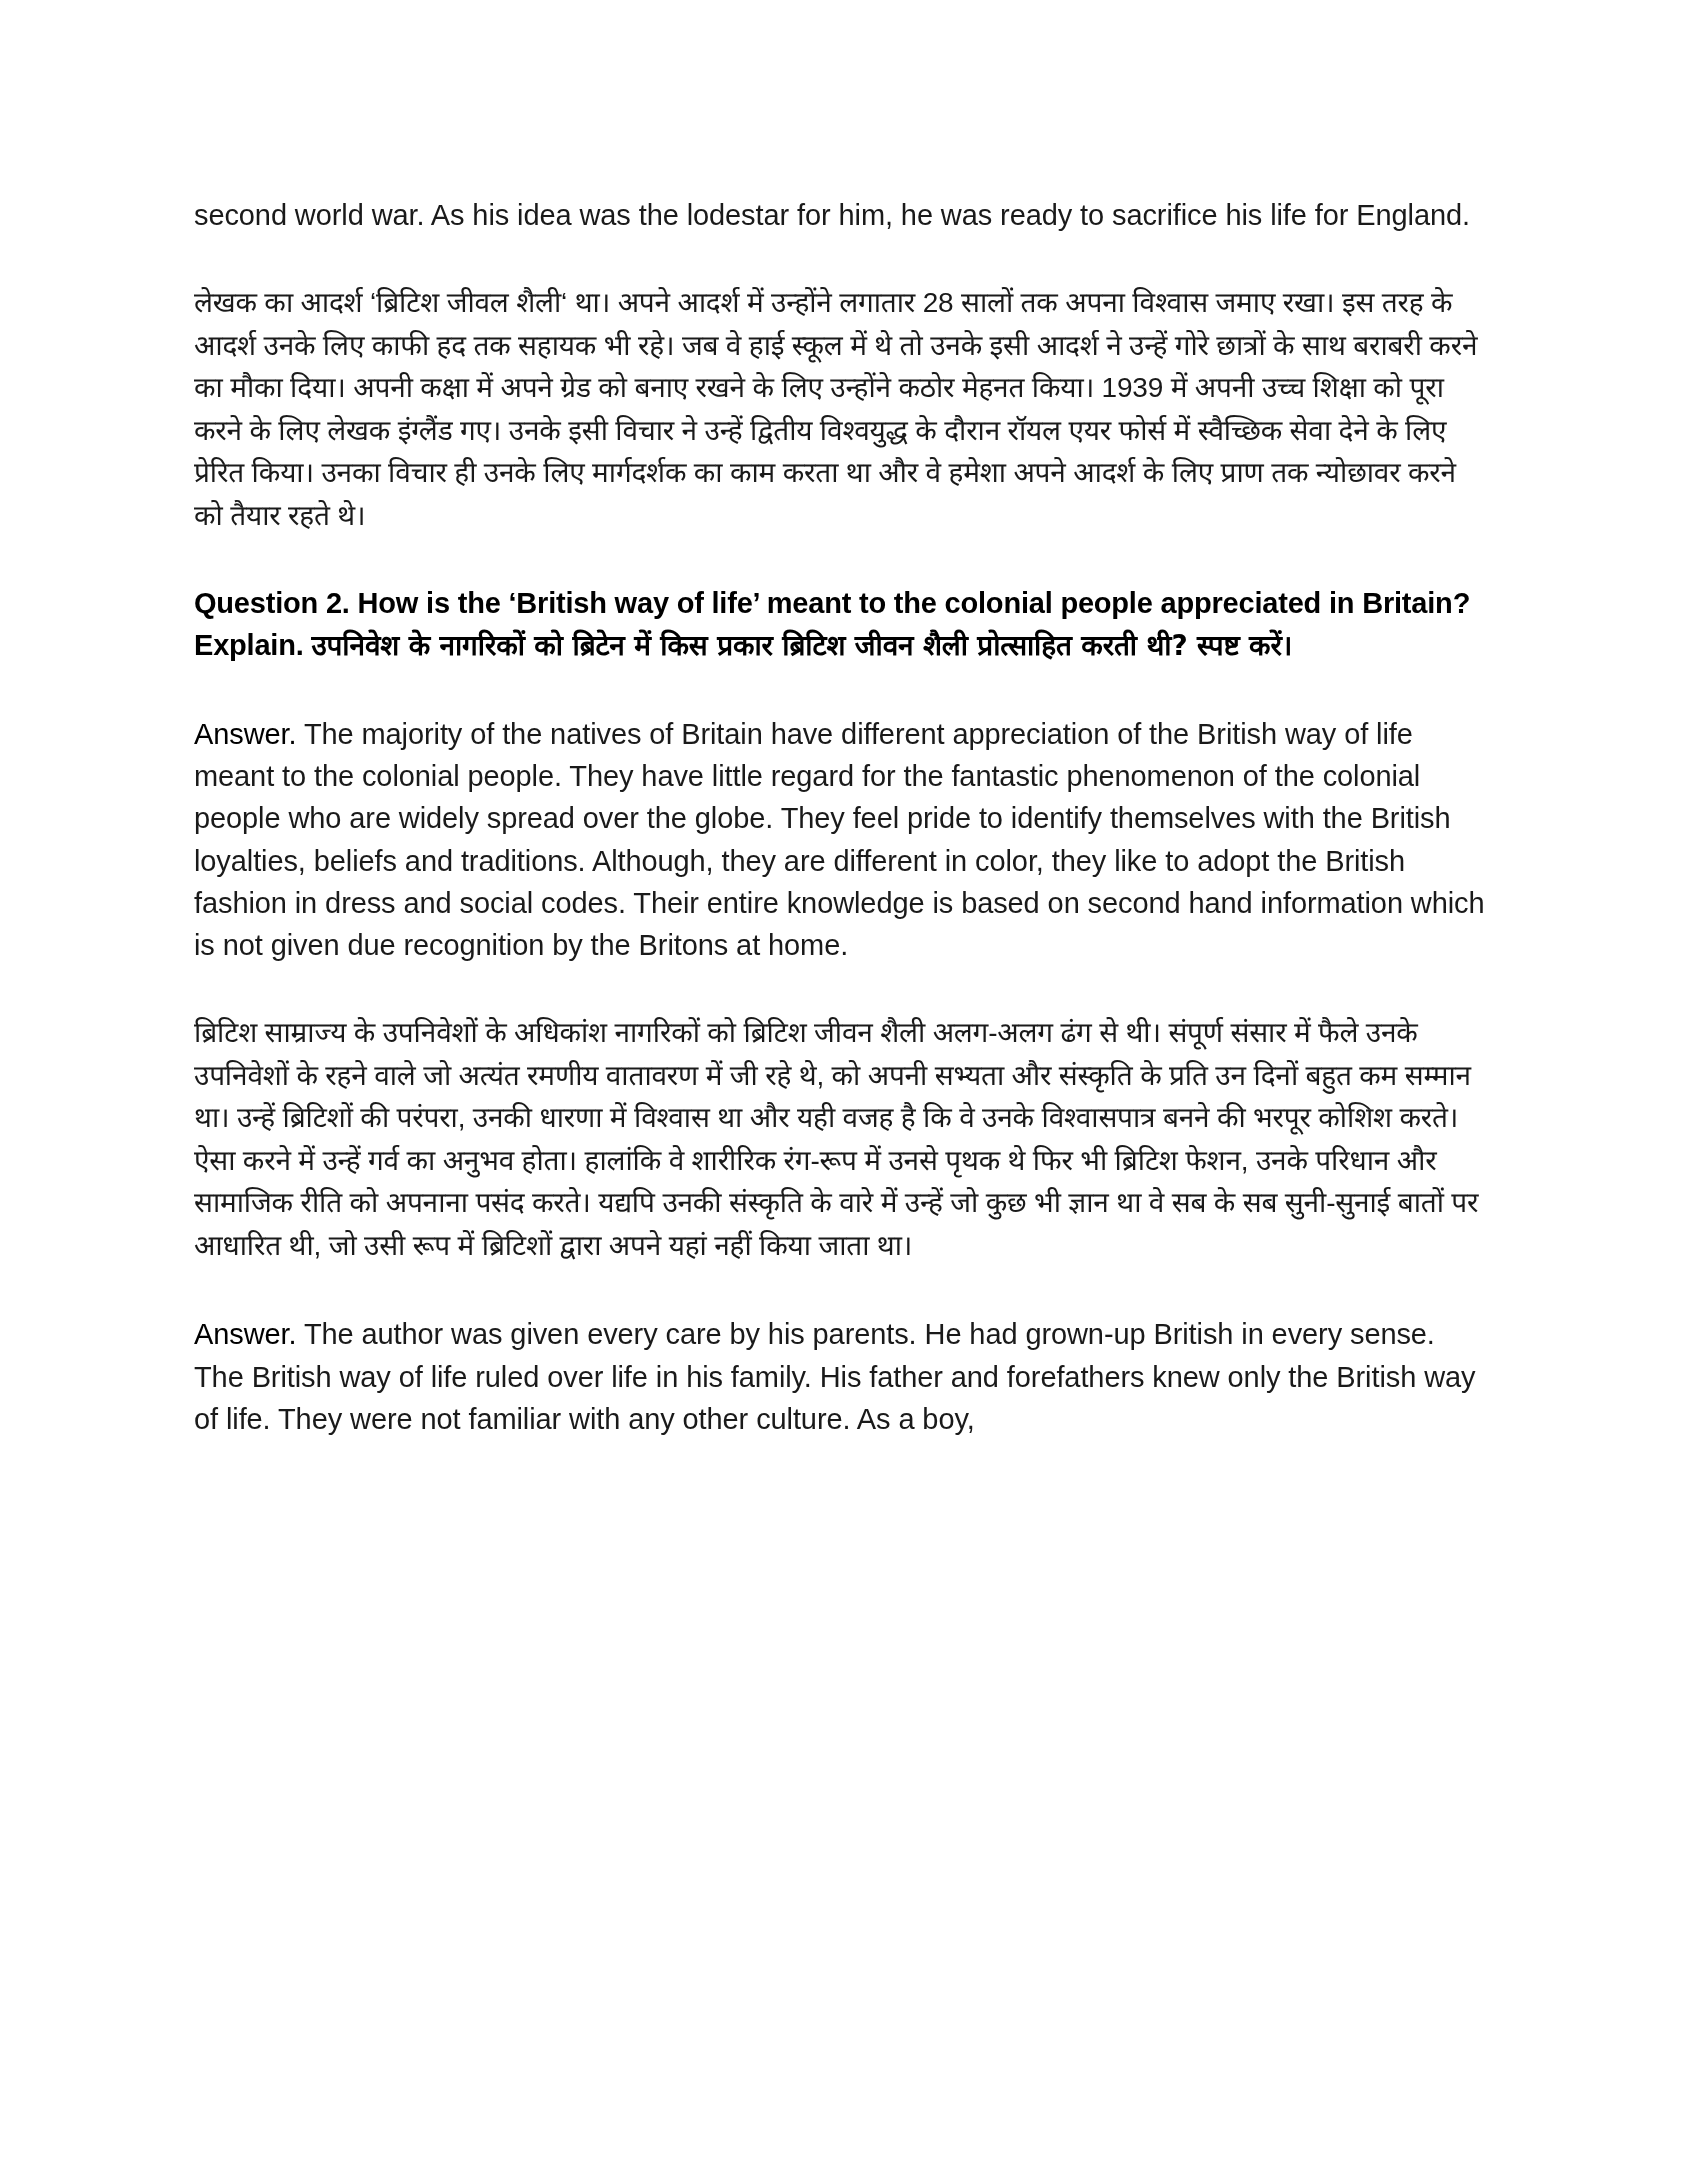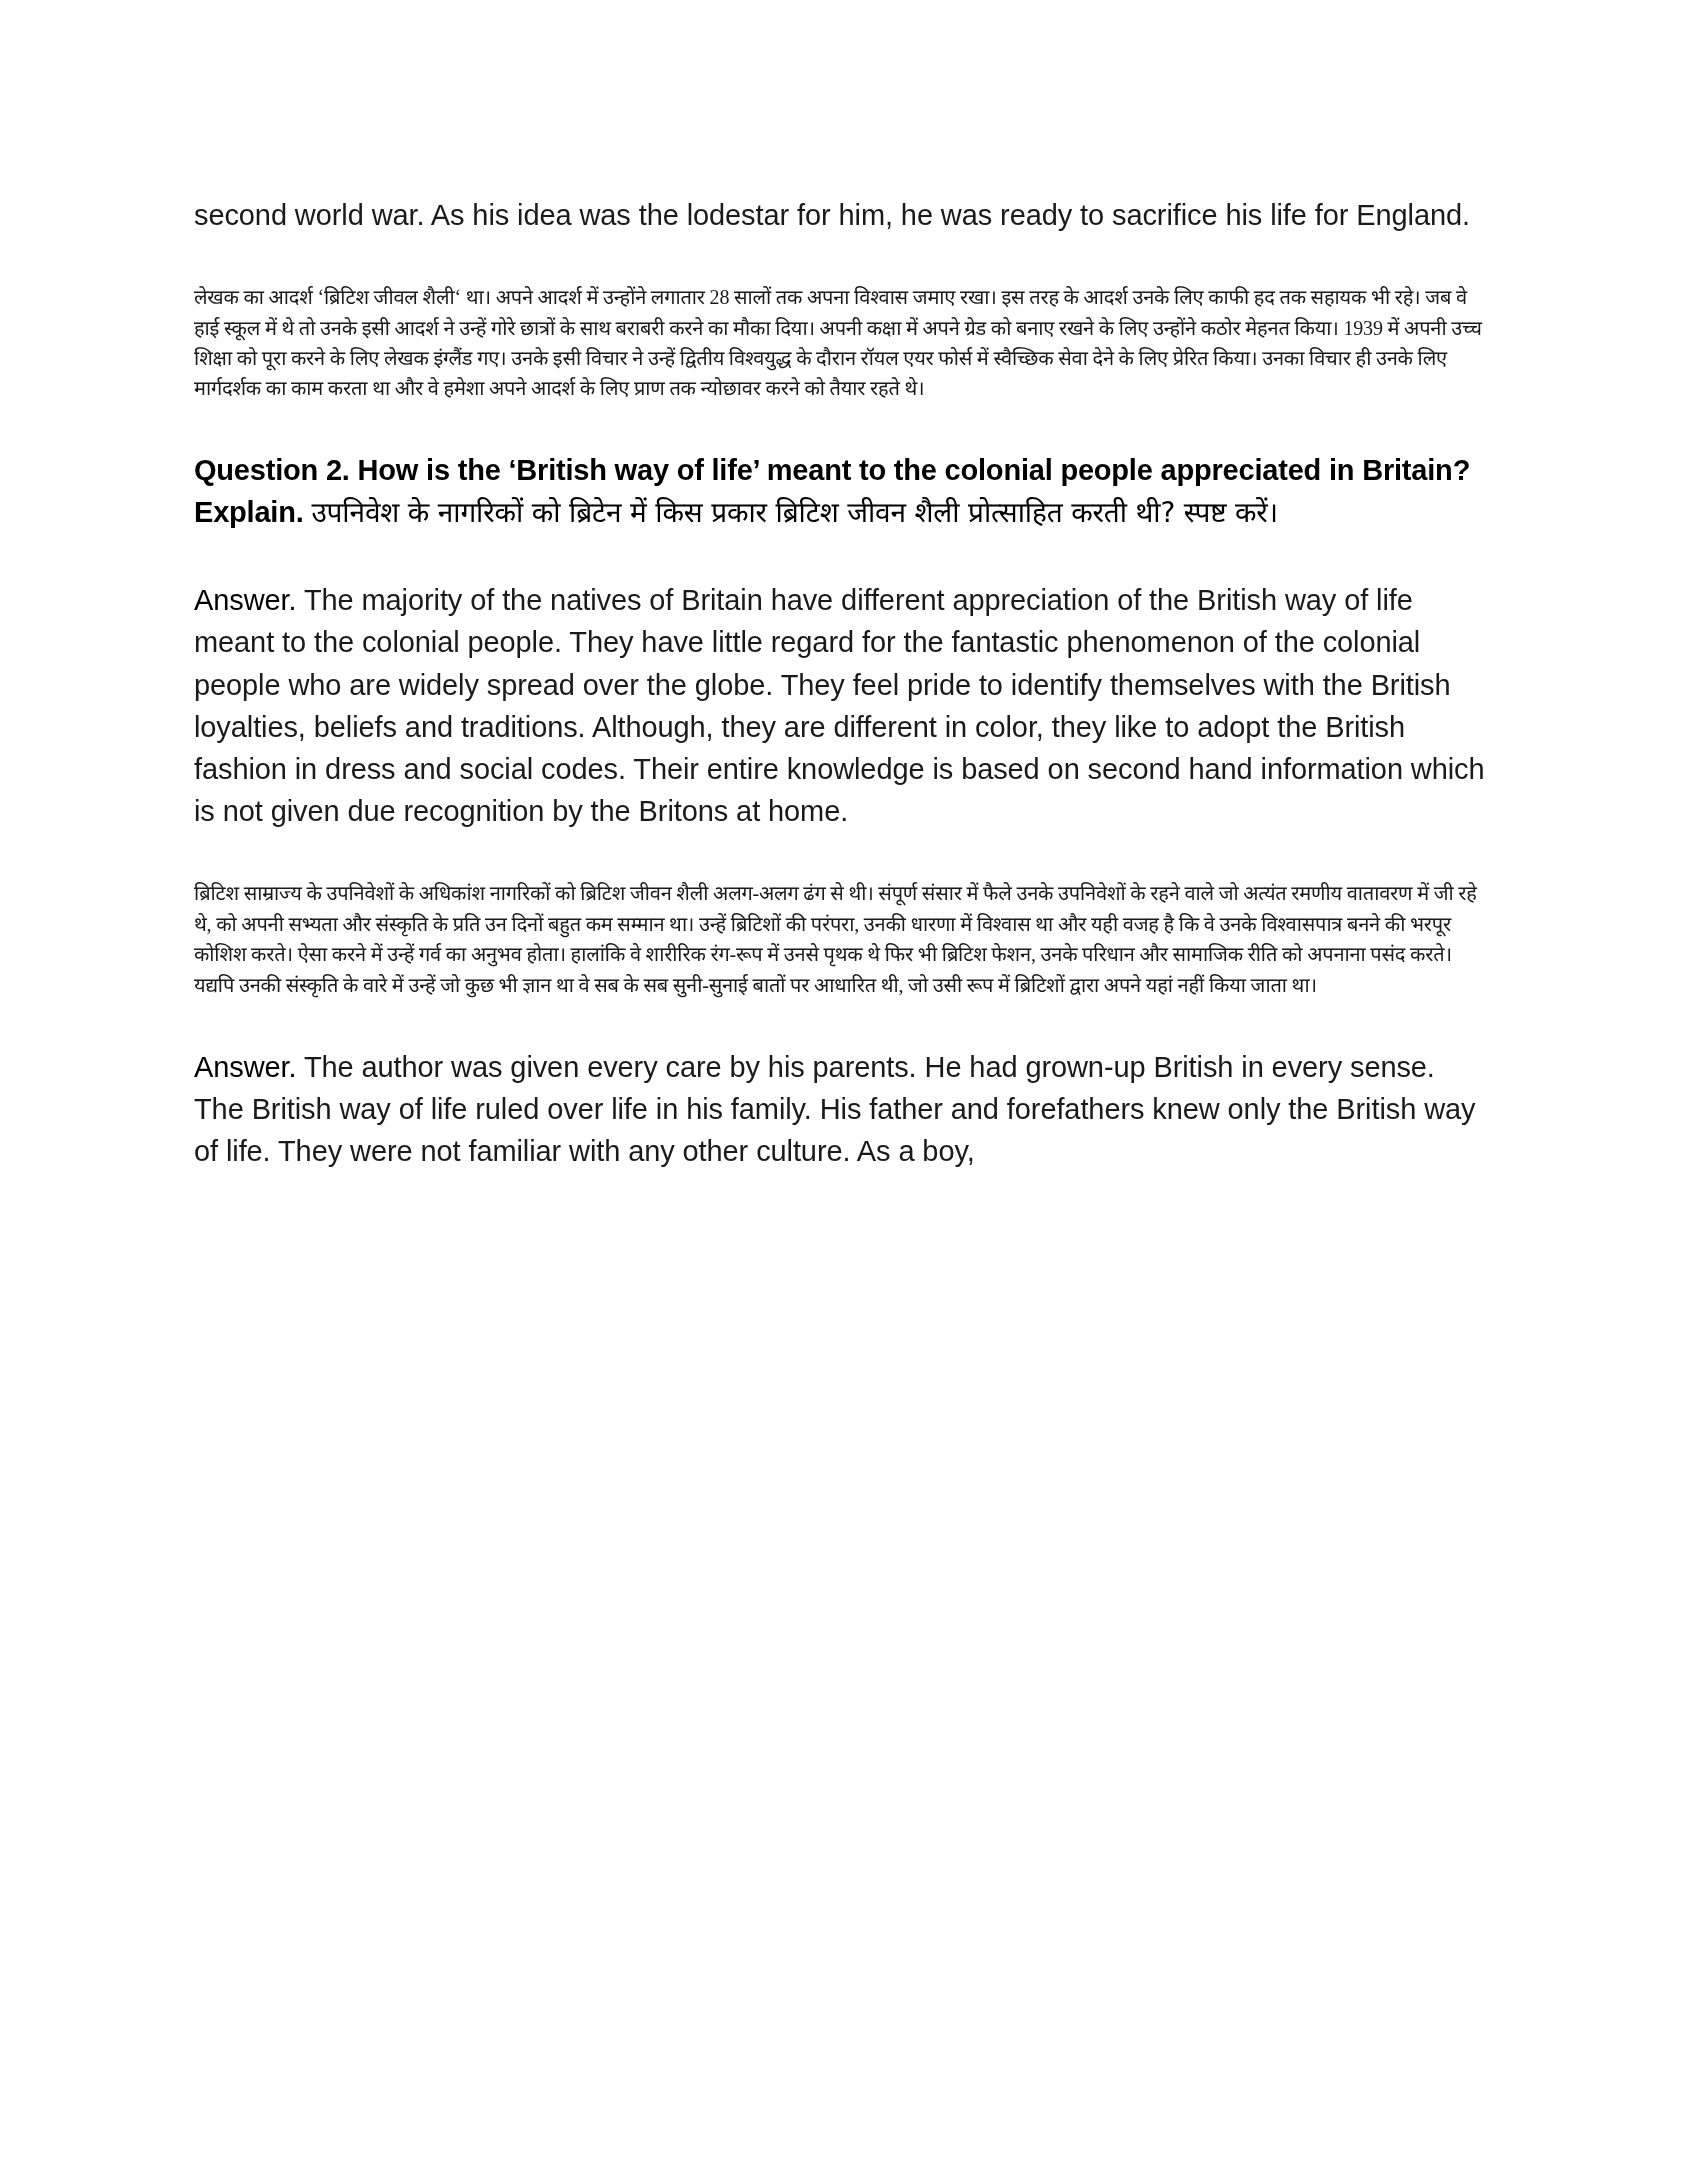--- a/index.html
+++ b/index.html
@@ -32,39 +32,39 @@
     margin: 0 0 46px 0;
     letter-spacing: -0.1px;
     -webkit-font-smoothing: antialiased;
   }
   .para.eng {
     font-stretch: semi-condensed;
     transform-origin: left top;
   }
   
   .para.hin {
-    font-family: Liberation Serif, serif;
-    font-size: 20px;
+    font-family: Liberation Sans, sans-serif;
+    font-size: 28px;
     line-height: 1.52;
     letter-spacing: -0.2px;
     margin-top: 16px;
   }
   .q-head {
     font-family: "Liberation Sans", "DejaVu Sans", sans-serif;
     font-weight: bold;
     font-size: 29px;
     line-height: 1.44;
     color: #000000;
     margin: 0 0 46px 0;
     letter-spacing: -0.2px;
   }
   .q-head .hi {
     font-family: "DejaVu Sans", "Liberation Sans", sans-serif;
     font-size: 28px;
-    font-weight: normal;
+    font-weight: bold;
   }
   .lead {
     font-weight: normal;
     color: #000000;
   }
 </style>
 </head>
 <body>
 
 <div class="page">

